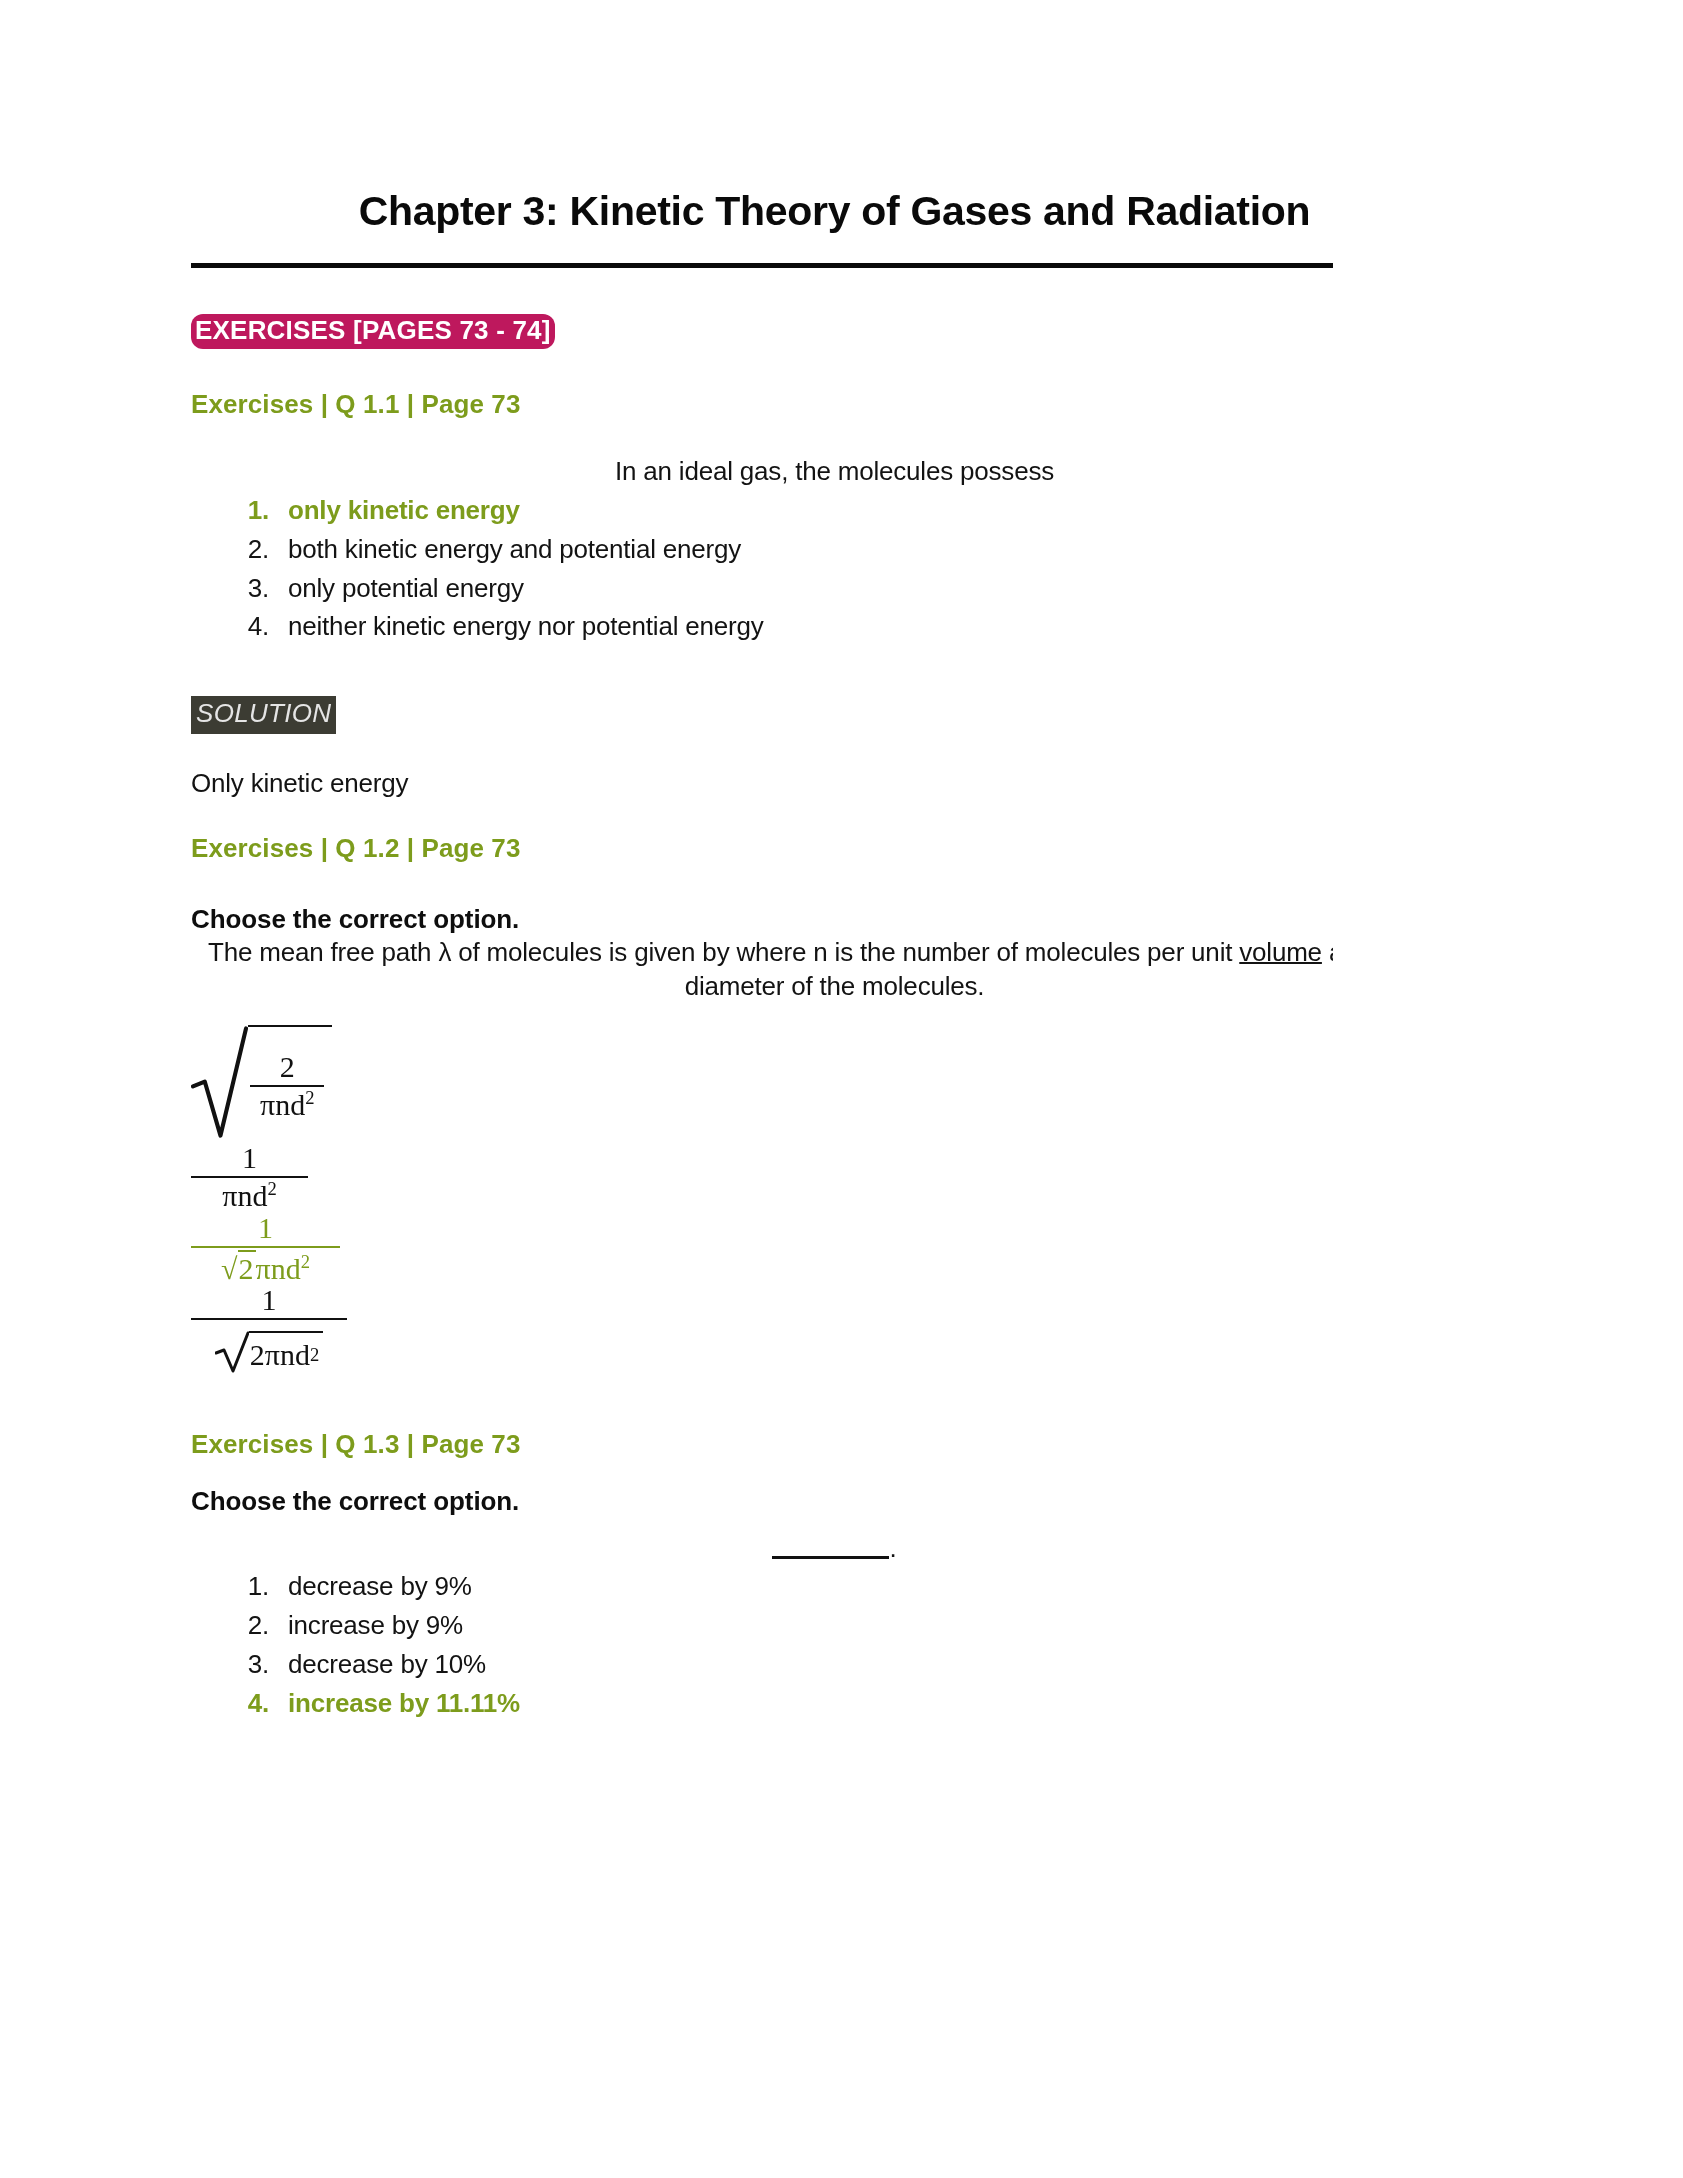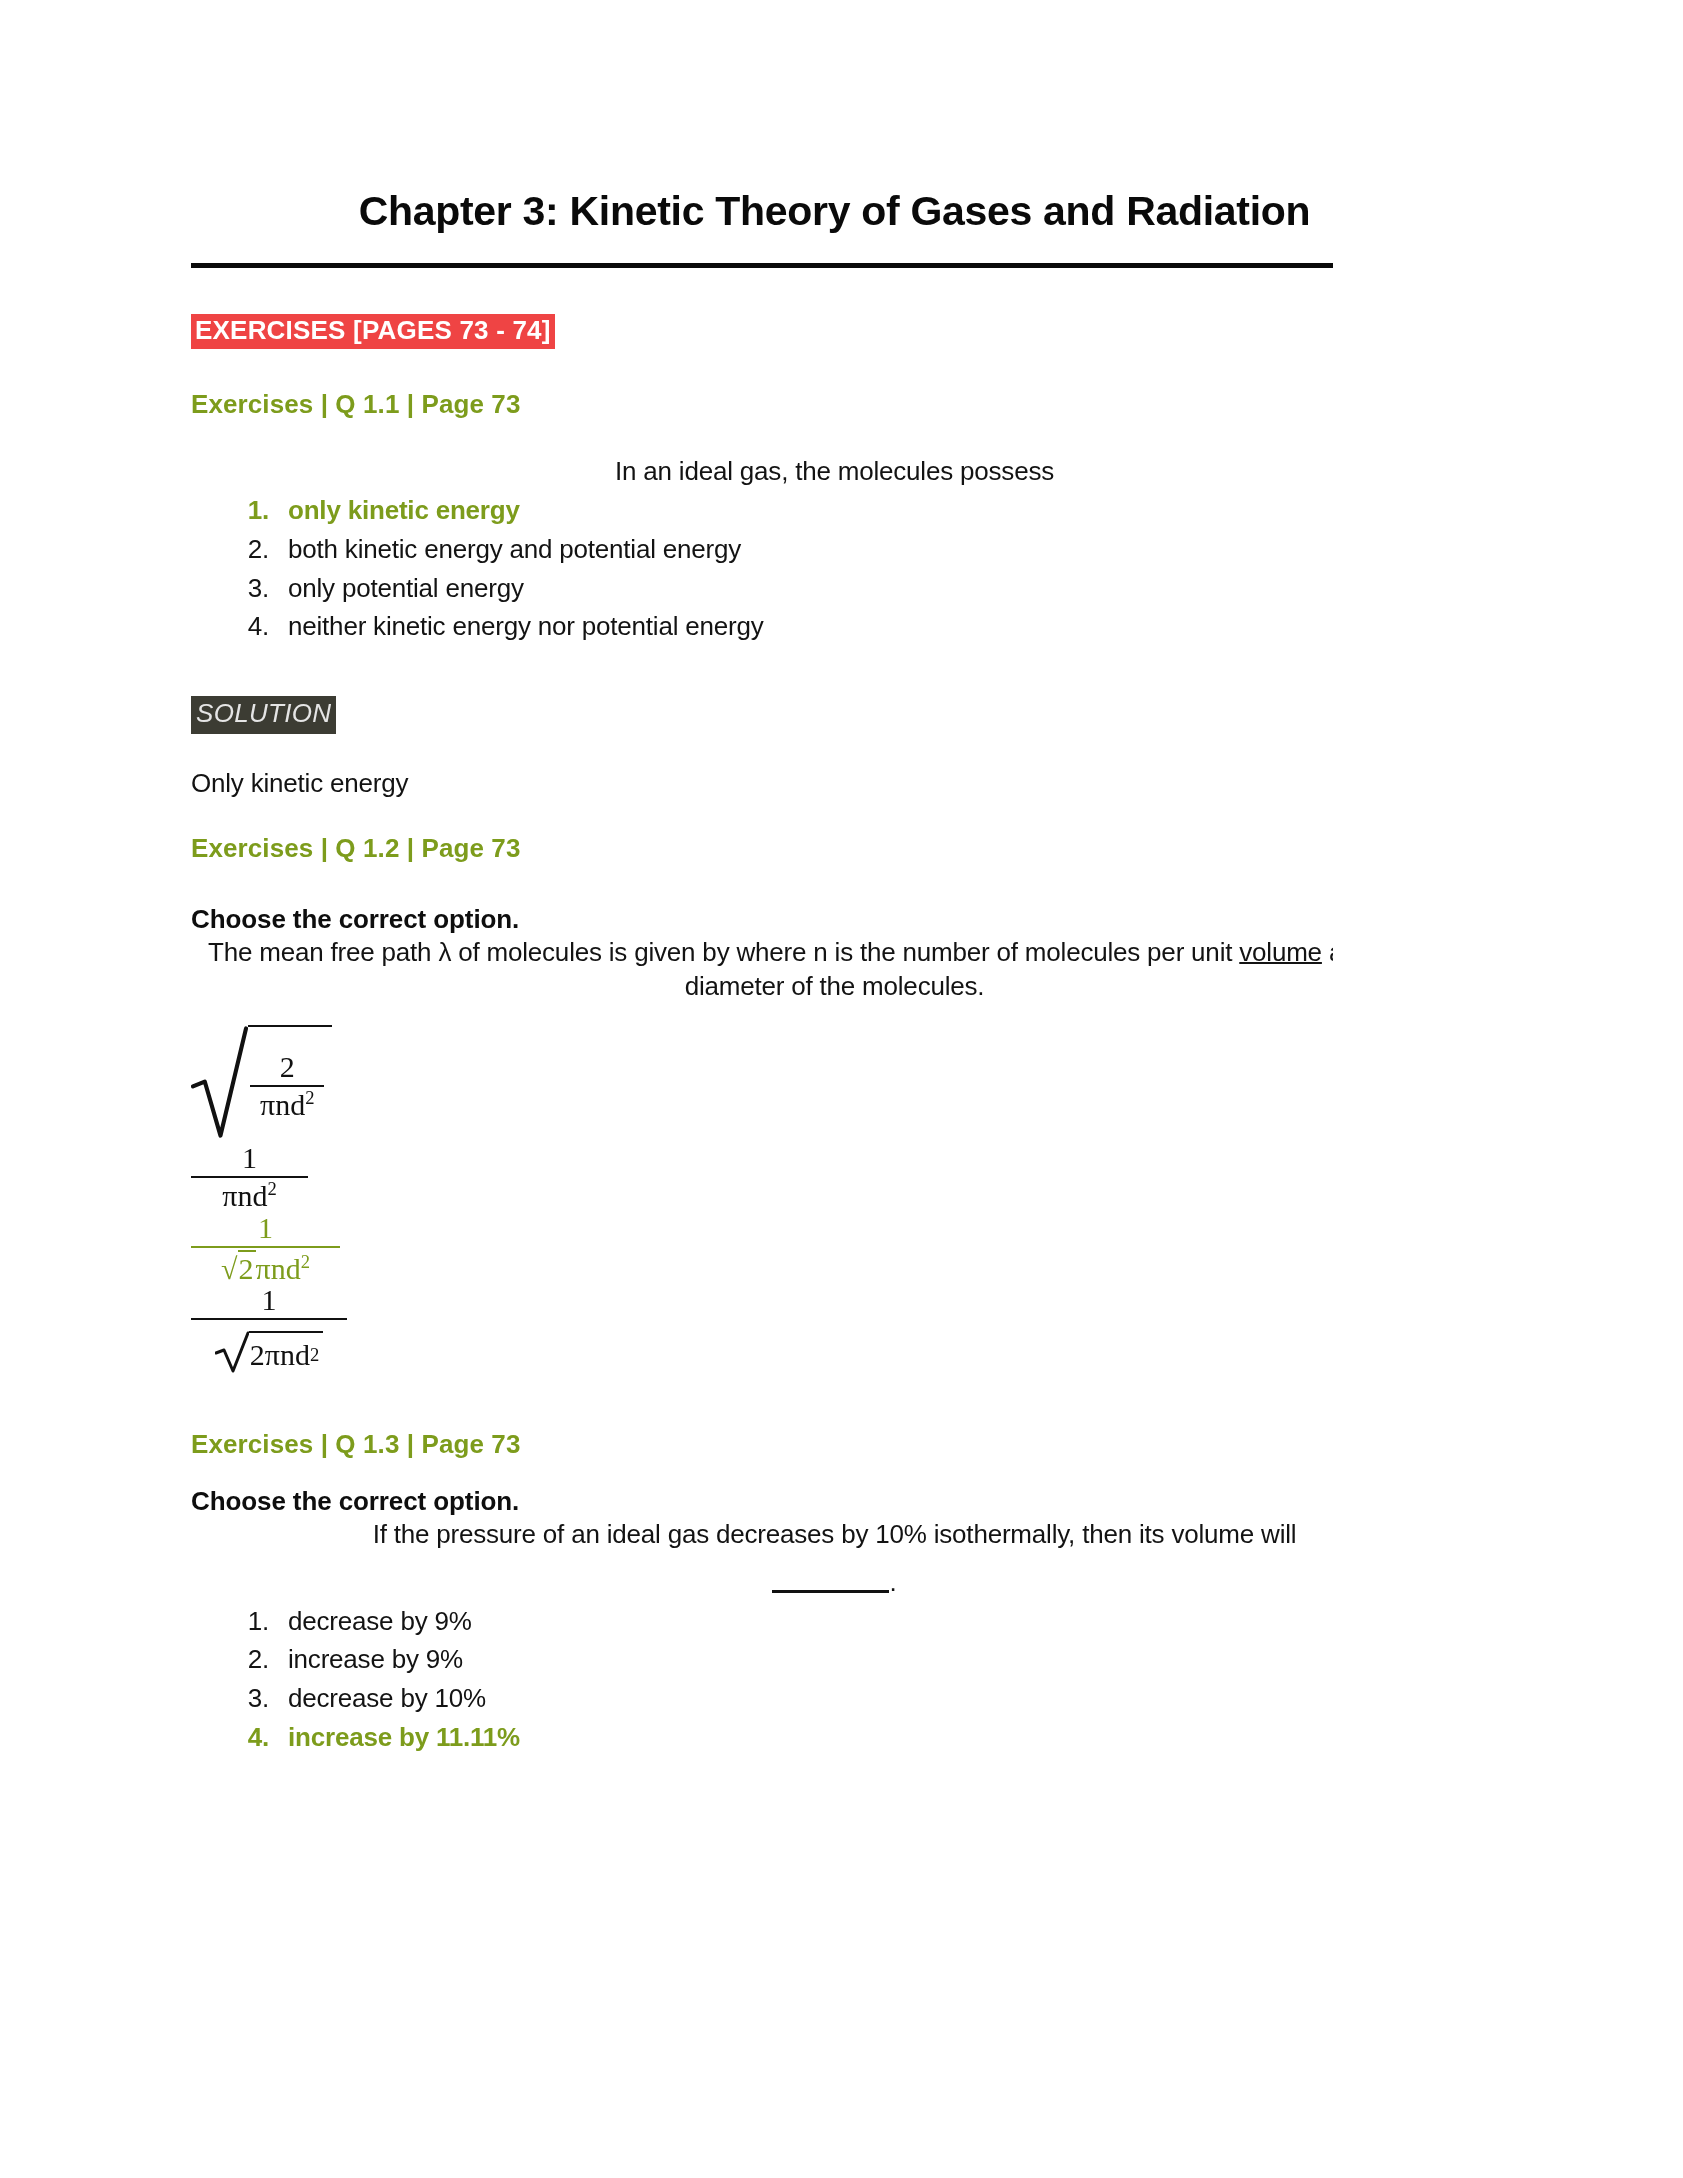--- a/index.html
+++ b/index.html
@@ -45,27 +45,28 @@
   .title-rule {
     margin-top: 28px;
     border-top: 5px solid #0a0a0a;
     width: 1284px;
   }
 
   
   .exercises-banner {
     display: inline-block;
     margin-top: 46px;
-    background: #ef4444;
+    background: #be185d;
     color: #ffffff;
     font-size: 26px;
     font-weight: bold;
     letter-spacing: 0.2px;
     padding: 3px 4px 5px 4px;
     line-height: 1.05;
+    border-radius: 12px;
   }
 
   .solution-badge {
     display: inline-block;
     background: #3c3c33;
     color: #e5e5e5;
     font-size: 26px;
     font-style: italic;
     font-weight: normal;
     letter-spacing: 0.3px;
@@ -313,21 +314,20 @@
 
     </div>
 
     <div class="sp-48"></div>
 
     <div class="qmeta">Exercises | Q 1.3 | Page 73</div>
 
     <div class="sp-26"></div>
 
     <div class="prompt-bold">Choose the correct option.</div>
-    <div class="prompt">If the pressure of an ideal gas decreases by 10% isothermally, then its volume will</div>
 
     <div style="height:14px;"></div>
     <div class="prompt">
       <span class="blank-line"></span><span>.</span>
     </div>
 
     <ol class="options">
       <li>
         <span>decrease by 9%</span>
       </li>

